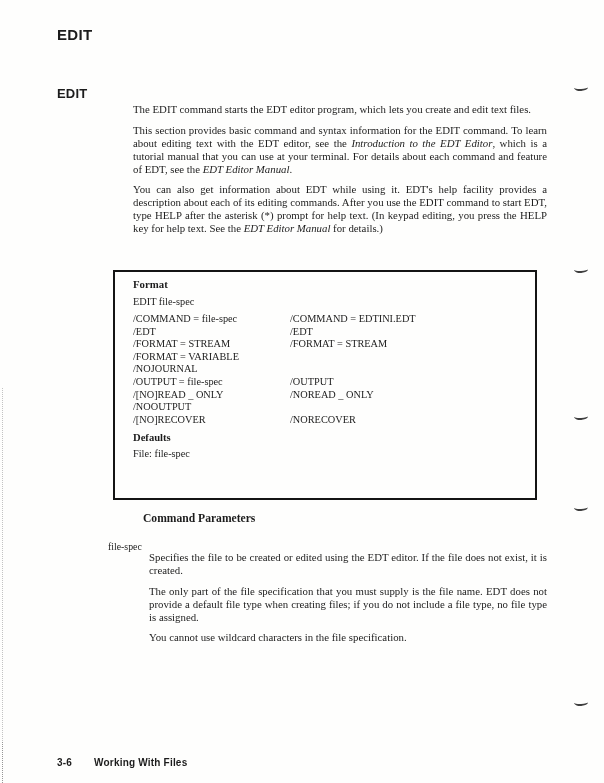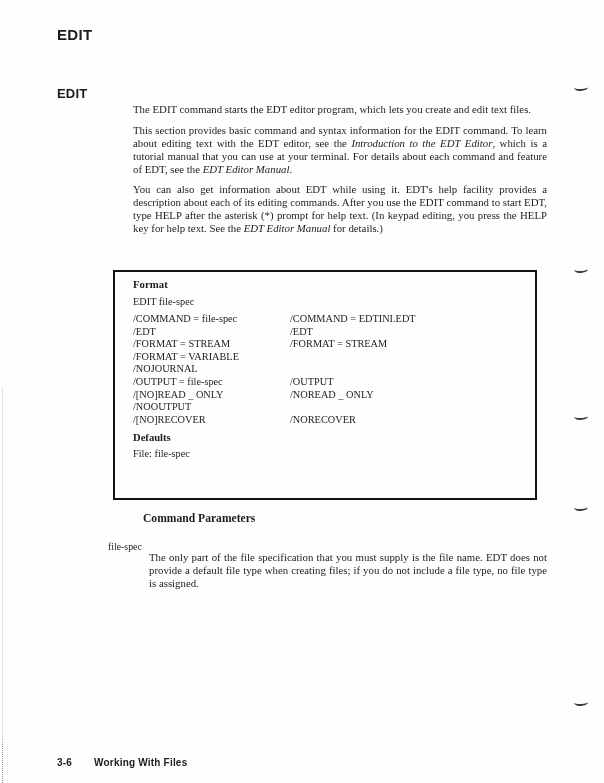--- a/index.html
+++ b/index.html
@@ -131,21 +131,23 @@
         <span>/NORECOVER</span>
       </div>
   </div>
   <div class="fb-prompts">Defaults</div>
   <div class="fb-prompt-line">File: file-spec</div>
 </div>
 
 <div class="params-heading">Command Parameters</div>
 <div class="param-term">file-spec</div>
 <div class="param-desc">
+  <p>Specifies the file to be created or edited using the EDT editor. If the file does not exist, it is created.</p>
   <p>The only part of the file specification that you must supply is the file name. EDT does not provide a default file type when creating files; if you do not include a file type, no file type is assigned.</p>
+  <p>You cannot use wildcard characters in the file specification.</p>
 </div>
 
 <div class="footer">
   <span>3-6</span><span class="sect">Working With Files</span>
 </div>
 
 <div class="margin-mark mm1"></div>
 <div class="margin-mark mm2"></div>
 <div class="margin-mark mm3"></div>
 <div class="margin-mark mm4"></div>

